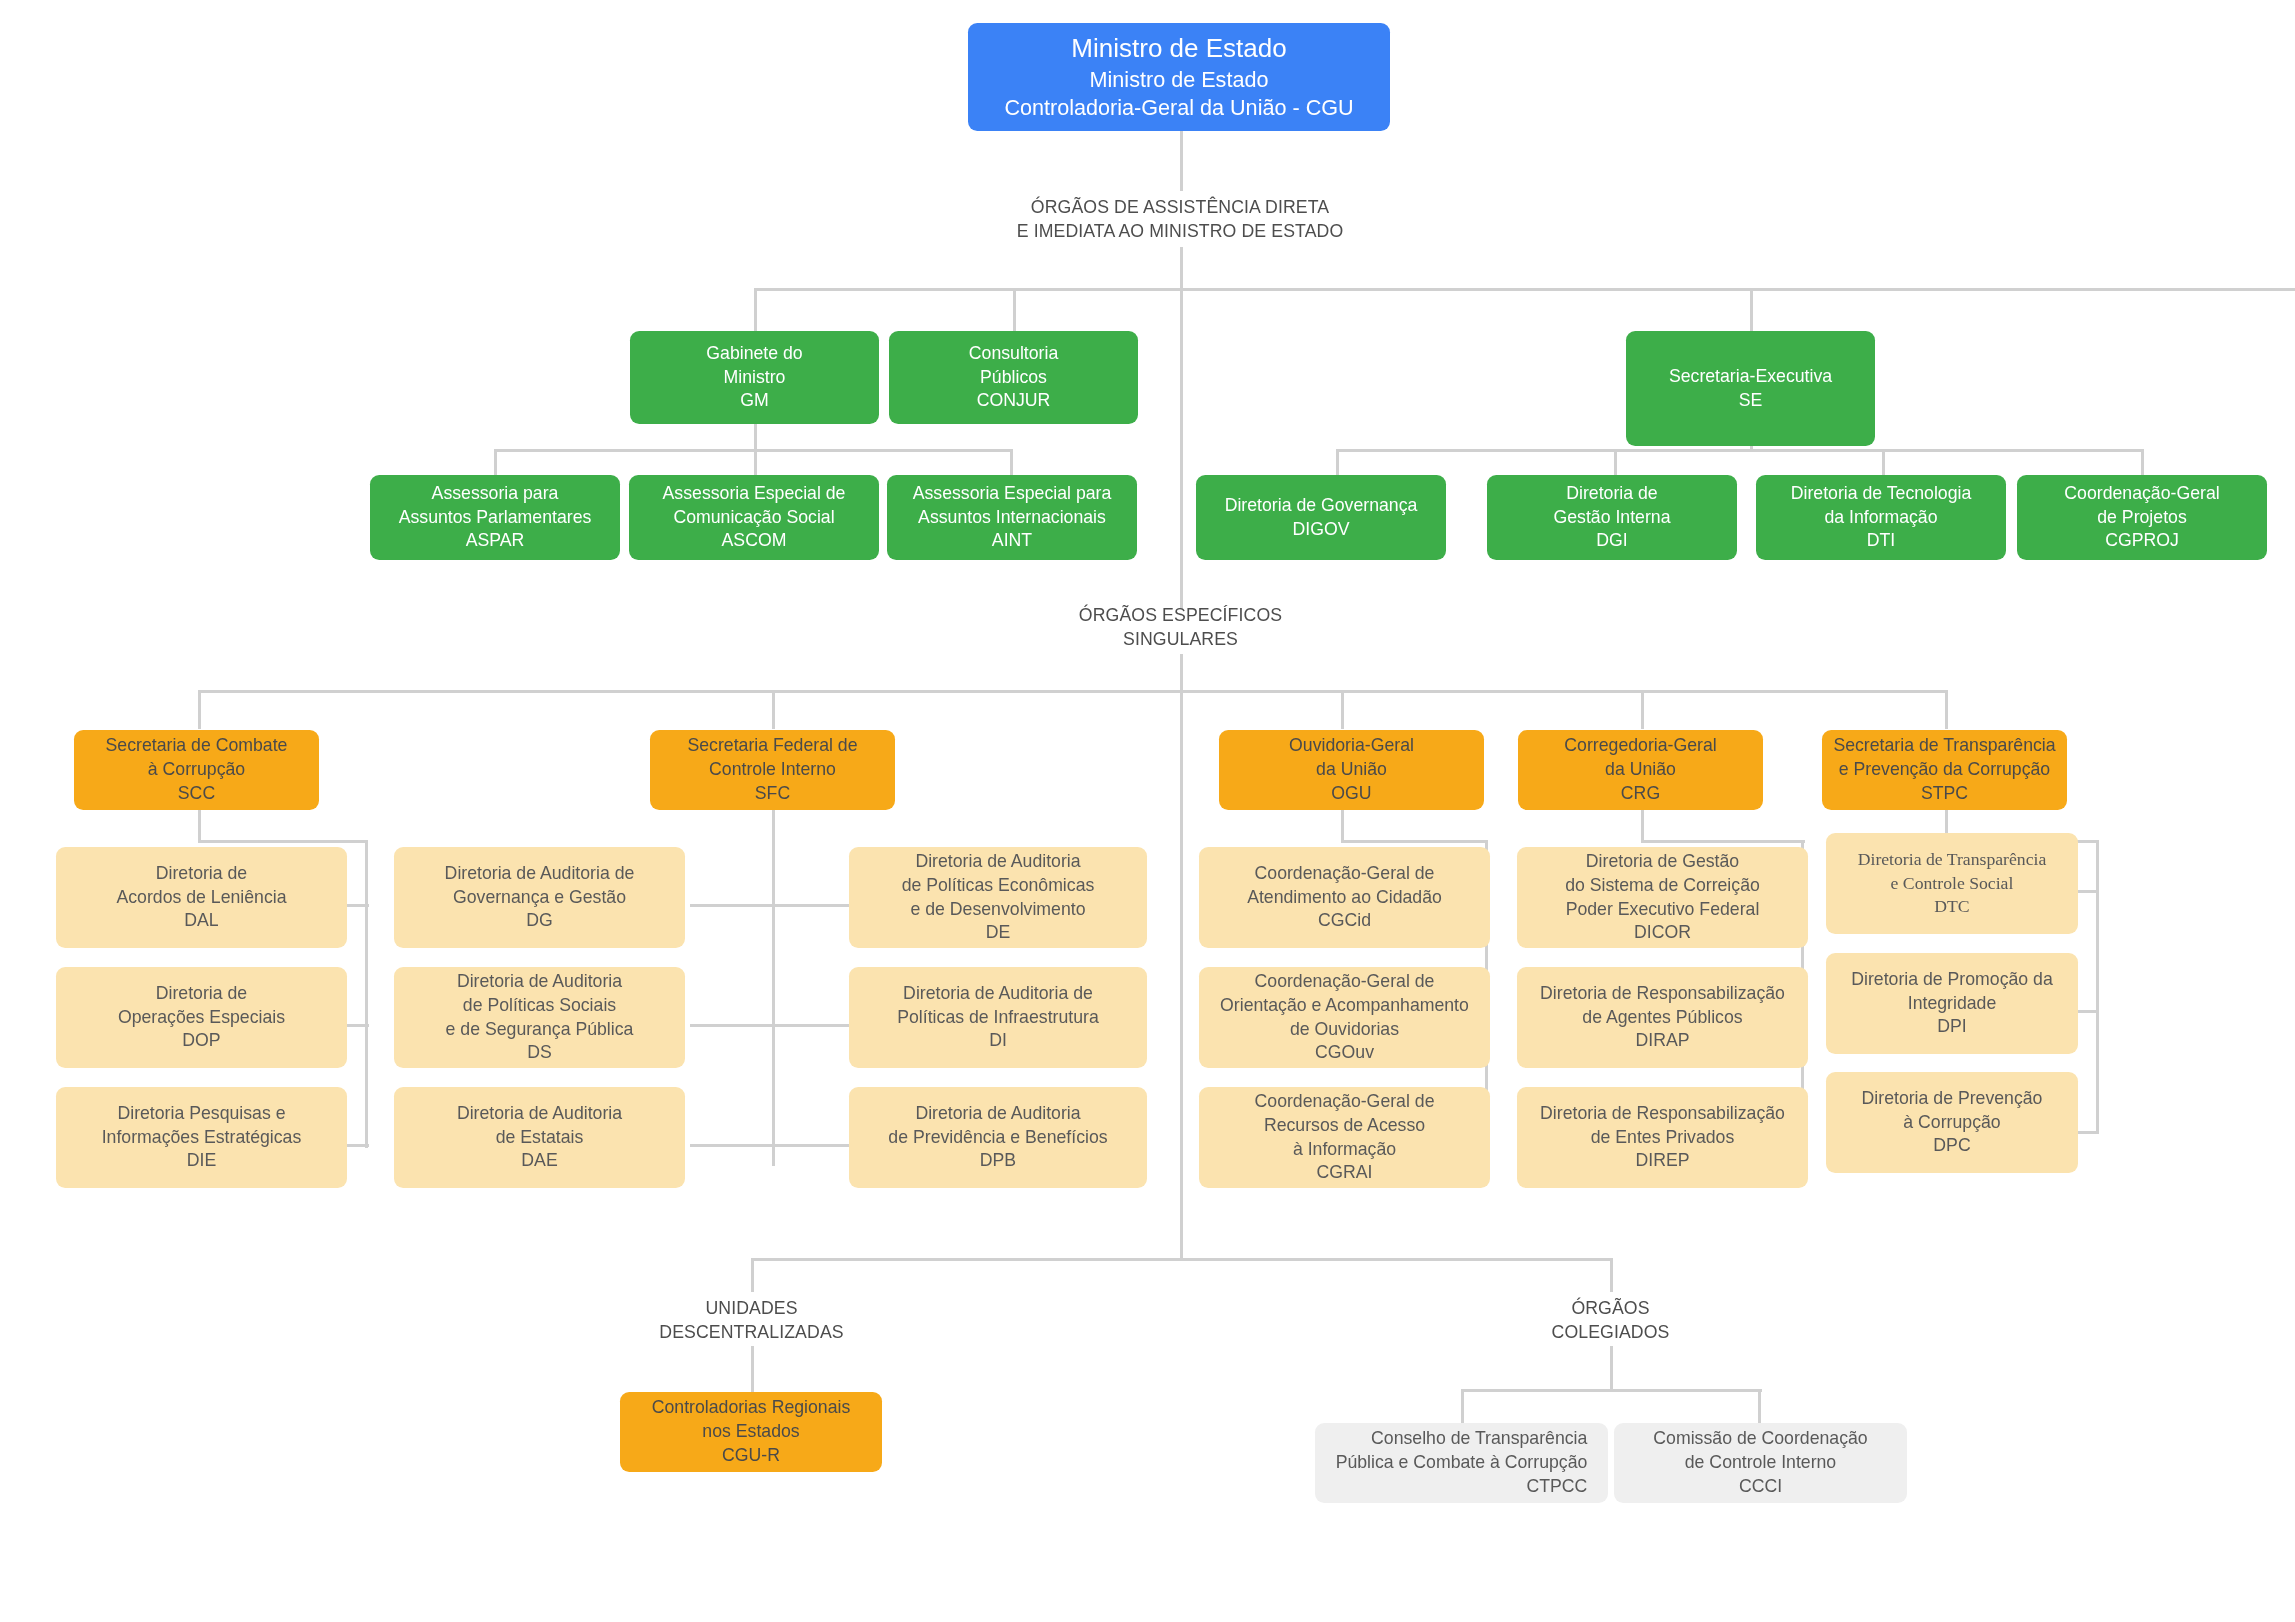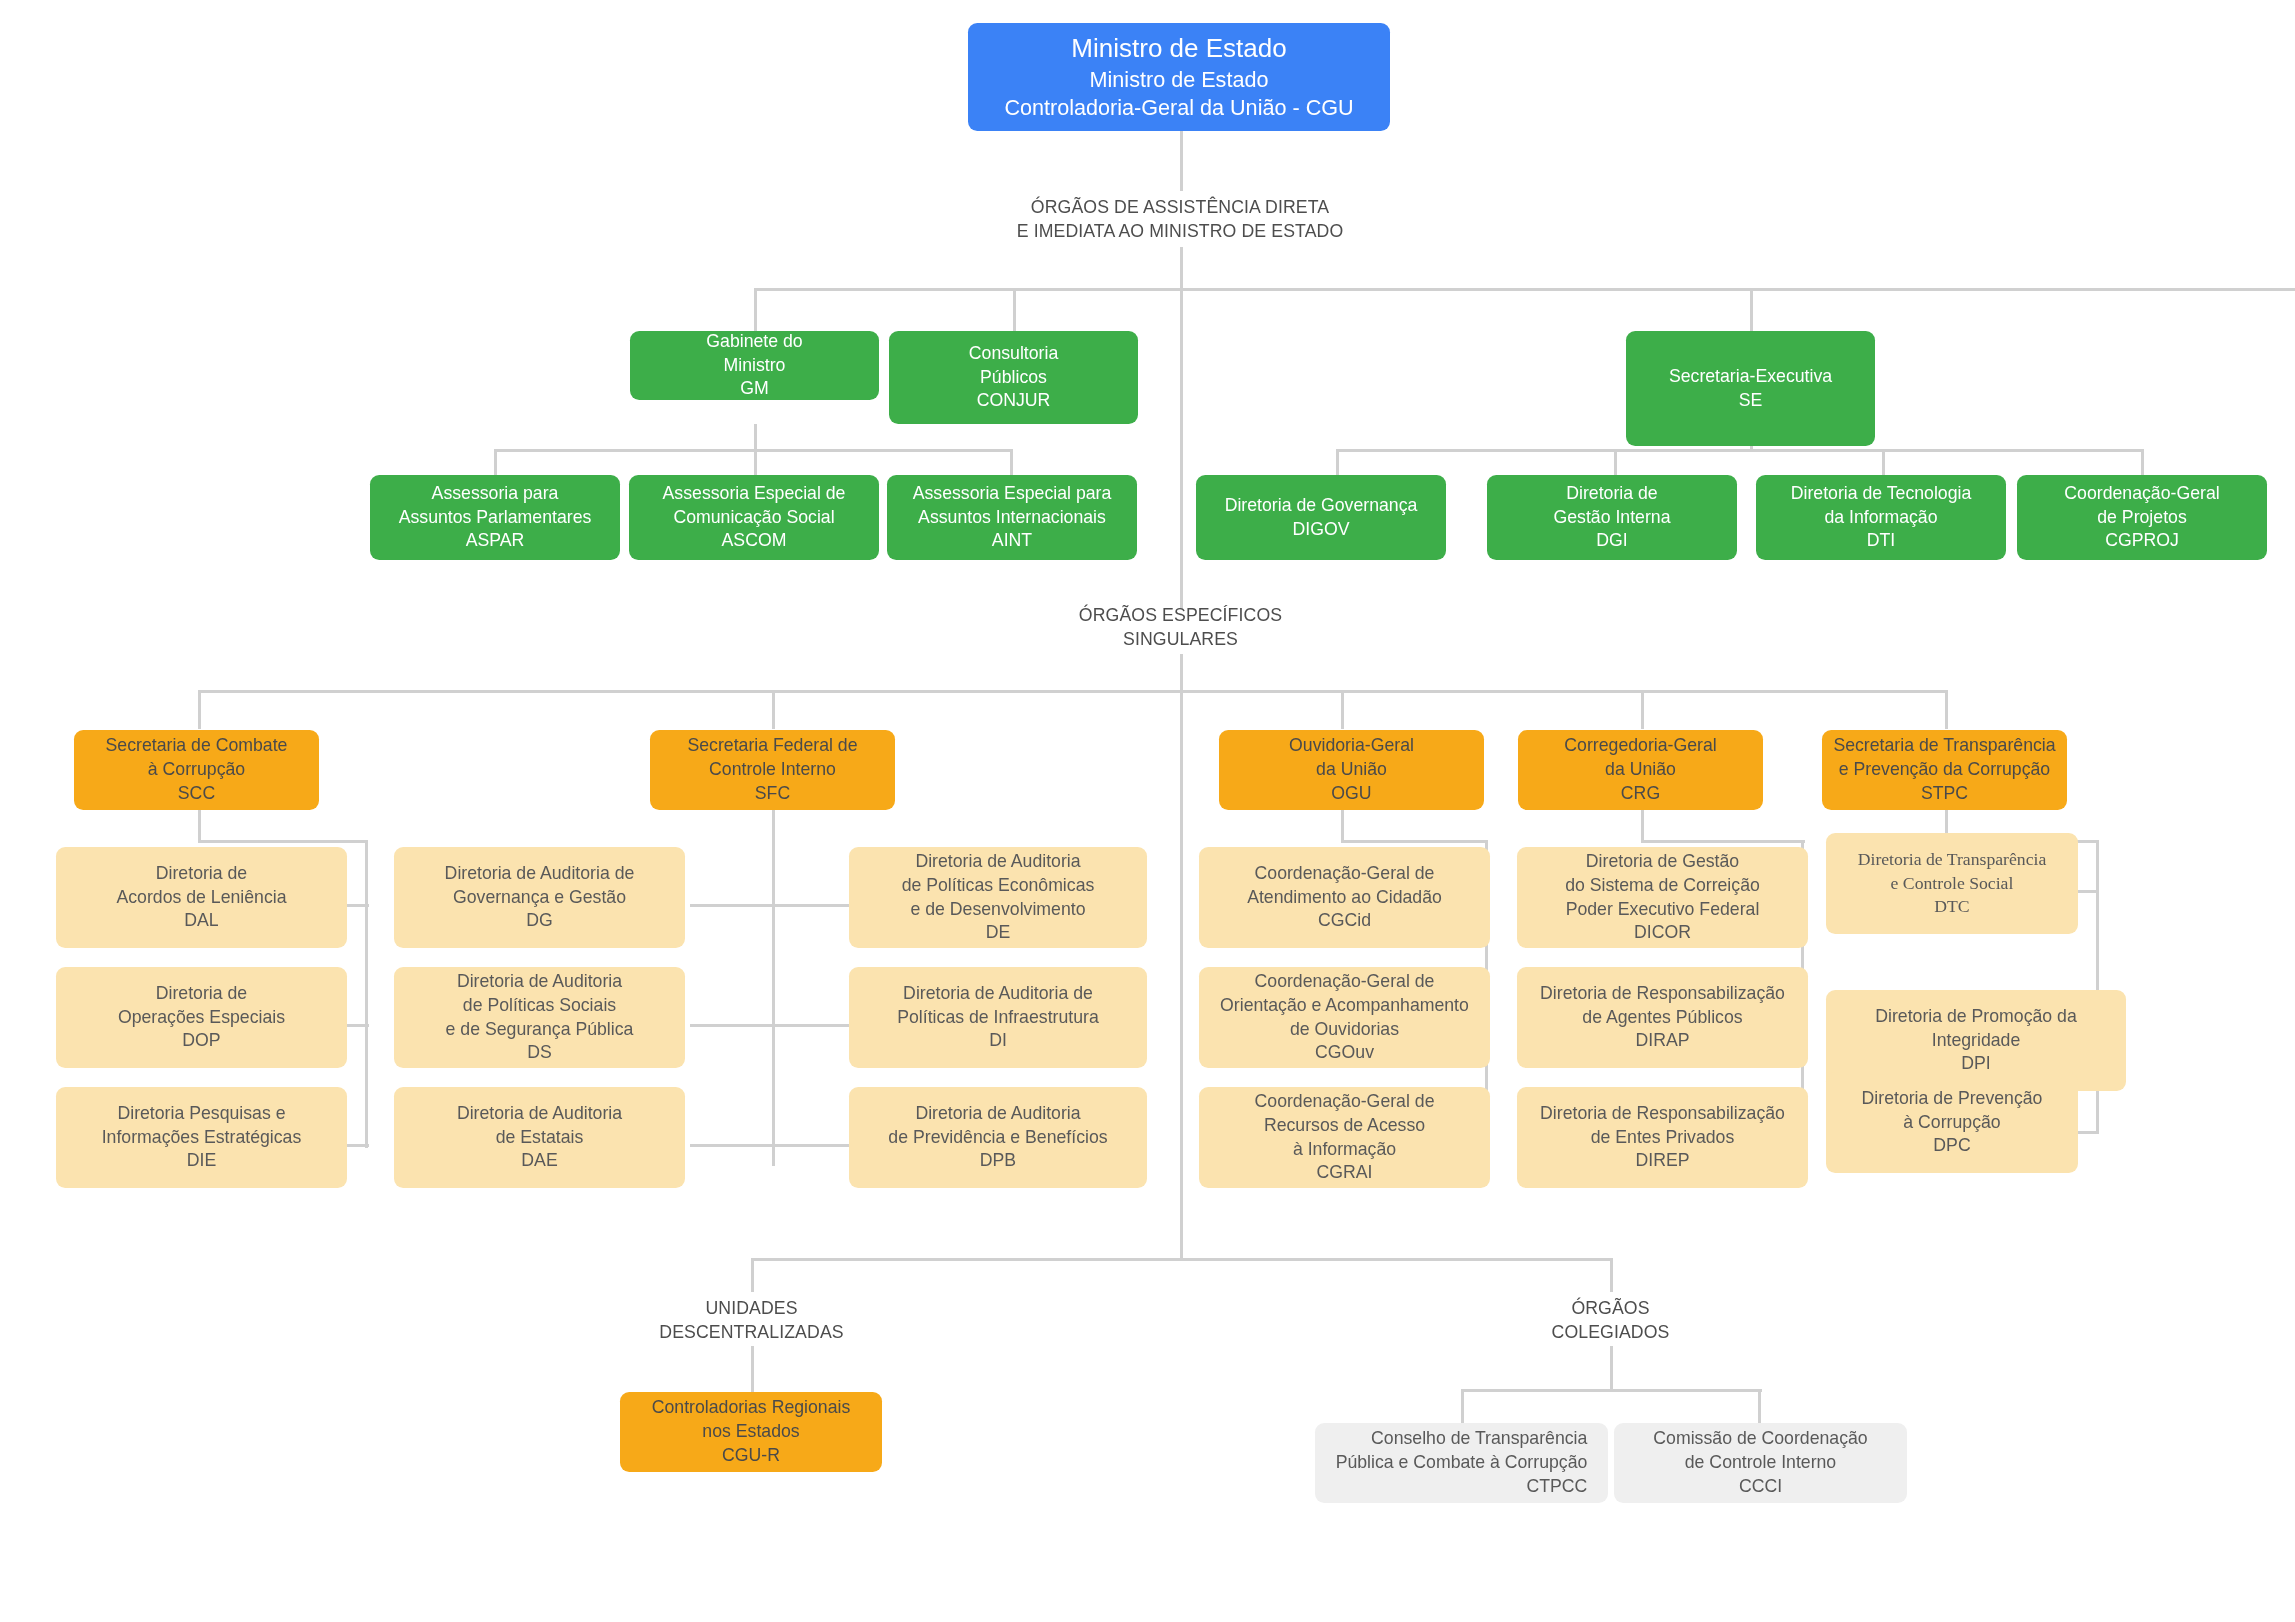--- a/index.html
+++ b/index.html
@@ -114,21 +114,21 @@
       <div class="sm">Ministro de Estado</div>
       <div class="sm">Controladoria-Geral da União - CGU</div>
     </div>
   </div>
 
   <div class="grouplabel" style="left:951px;top:196px;width:458px;">
     <div>ÓRGÃOS DE ASSISTÊNCIA DIRETA</div>
     <div>E IMEDIATA AO MINISTRO DE ESTADO</div>
   </div>
 
-  <div class="node green" style="left:630px;top:331px;width:249px;height:69px;">
+  <div class="node green" style="left:630px;top:331px;width:249px;height:93px;">
     <div class="tl">
       <div>Gabinete do</div>
       <div>Ministro</div>
       <div>GM</div>
     </div>
   </div>
 
   <div class="node green" style="left:889px;top:331px;width:249px;height:93px;">
     <div class="tl">
       <div>Consultoria</div>
@@ -350,21 +350,21 @@
     </div>
   </div>
 
   <div class="node cream" style="left:1826px;top:833px;width:252px;height:101px;font-family:Liberation Serif, serif;">
     <div class="tl">
       <div>Diretoria de Transparência</div>
       <div>e Controle Social</div>
       <div>DTC</div>
     </div>
   </div>
-  <div class="node cream" style="left:1826px;top:953px;width:300px;height:101px;margin-top:37px;">
+  <div class="node cream" style="left:1826px;top:953px;width:252px;height:101px;">
     <div class="tl">
       <div>Diretoria de Promoção da</div>
       <div>Integridade</div>
       <div>DPI</div>
     </div>
   </div>
   <div class="node cream" style="left:1826px;top:1072px;width:252px;height:101px;">
     <div class="tl">
       <div>Diretoria de Prevenção</div>
       <div>à Corrupção</div>

